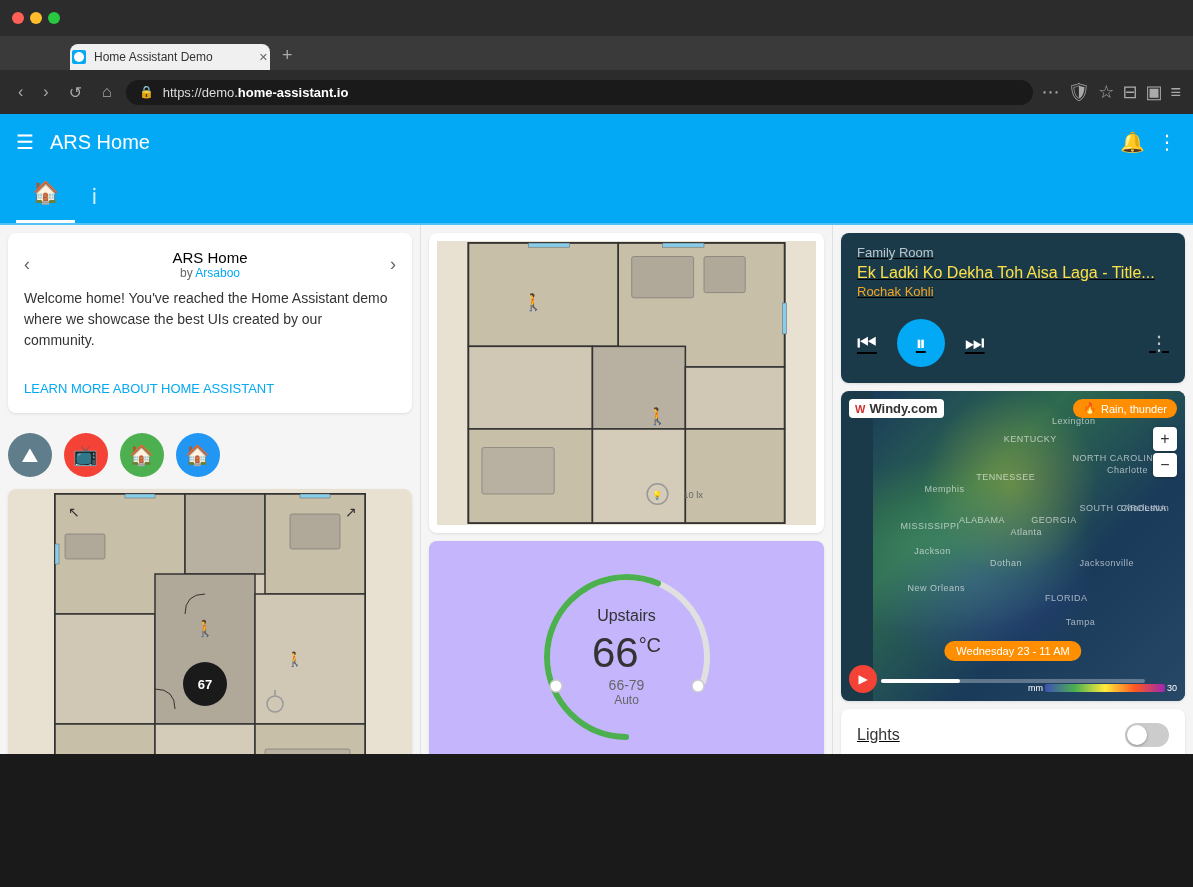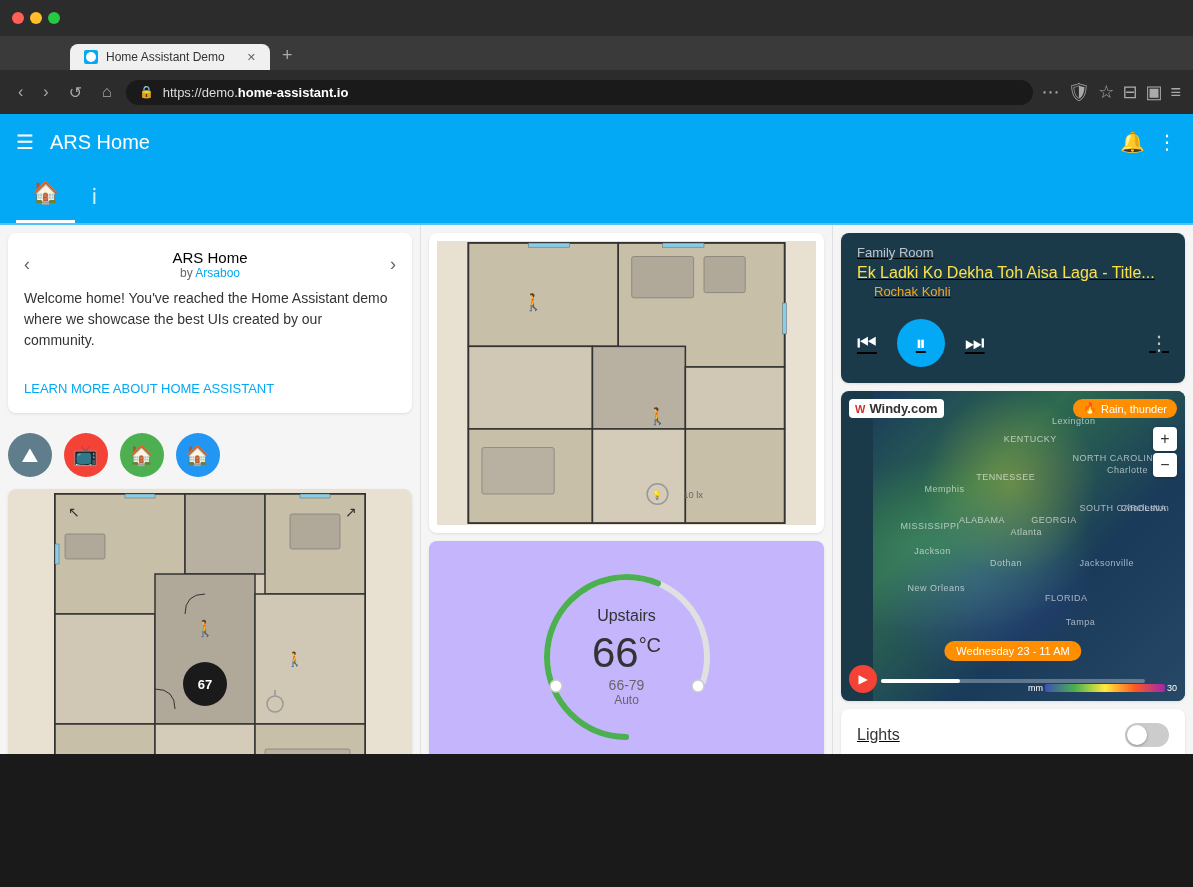--- a/index.html
+++ b/index.html
@@ -7,21 +7,21 @@
 
     
     .browser-chrome { background: #2c2c2c; width: 100%; }
     .browser-titlebar { display: flex; align-items: center; padding: 8px 12px; gap: 8px; height: 36px; }
     .traffic-lights { display: flex; gap: 6px; align-items: center; }
     .traffic-light { width: 12px; height: 12px; border-radius: 50%; }
     .tl-red { background: #ff5f57; }
     .tl-yellow { background: #ffbd2e; }
     .tl-green { background: #28c840; }
     .tab-bar { display: flex; align-items: flex-end; padding: 0 70px; height: 34px; background: #3a3a3a; }
-    .tab { background: #f0f0f0; border-radius: 8px 8px 0 0; padding: 6px 14px; display: flex; align-items: center; gap: 8px; font-size: 12px; color: #333; min-width: 200px; }
+    .tab { background: #f0f0f0; border-radius: 8px 8px 0 0; padding: 6px 2px; display: flex; align-items: center; gap: 8px; font-size: 12px; color: #333; min-width: 200px; }
     .tab-favicon { width: 14px; height: 14px; background: #03a9f4; border-radius: 2px; display: flex; align-items: center; justify-content: center; }
     .tab-close { margin-left: auto; cursor: pointer; color: #666; font-size: 11px; }
     .new-tab-btn { background: none; border: none; color: #aaa; font-size: 18px; margin-left: 4px; cursor: pointer; padding: 4px 8px; }
     .address-bar-row { display: flex; align-items: center; padding: 6px 12px; gap: 8px; background: #2c2c2c; height: 44px; }
     .nav-btn { background: none; border: none; color: #aaa; cursor: pointer; font-size: 16px; padding: 4px 6px; }
     .nav-btn:disabled { color: #555; }
     .address-bar { flex: 1; background: #1a1a1a; border-radius: 20px; padding: 5px 14px; display: flex; align-items: center; gap: 8px; color: #ddd; font-size: 13px; }
     .address-bar .lock-icon { color: #4caf50; font-size: 12px; }
     .address-text { color: #ddd; font-size: 13px; }
     .address-text strong { color: #fff; }
@@ -68,21 +68,21 @@
 
     .thermostat-card { background: #c4b5fd; margin: 8px; border-radius: 8px; padding: 16px; box-shadow: 0 1px 3px rgba(0,0,0,0.1); }
     .thermostat-inner { display: flex; flex-direction: column; align-items: center; position: relative; }
     .thermostat-label { font-size: 16px; color: #333; margin-bottom: 4px; }
 
     
     .right-panel { width: 360px; overflow-y: auto; background: #f5f5f5; text-decoration: underline; }
     .media-card { background: #1a3a4a; border-radius: 8px; margin: 8px; overflow: hidden; box-shadow: 0 1px 3px rgba(0,0,0,0.1); }
     .media-room { color: rgba(255,255,255,0.7); font-size: 13px; padding: 12px 16px 4px; }
     .media-song { color: #fde047; font-size: 16px; font-weight: 500; padding: 0 16px 2px; white-space: nowrap; overflow: hidden; text-overflow: ellipsis; }
-    .media-artist { color: #f5a623; font-size: 13px; padding: 0 33px 12px; }
+    .media-artist { color: #f5a623; font-size: 13px; padding: 0 16px 12px; }
     .media-controls { display: flex; align-items: center; justify-content: center; gap: 20px; padding: 8px 16px 16px; }
     .media-btn { background: none; border: none; color: white; font-size: 22px; cursor: pointer; }
     .media-play-btn { background: #03a9f4; border: none; width: 48px; height: 48px; border-radius: 50%; color: white; font-size: 20px; cursor: pointer; display: flex; align-items: center; justify-content: center; }
     .media-more { margin-left: auto; color: rgba(255,255,255,0.7); background: none; border: none; font-size: 20px; cursor: pointer; }
 
     .weather-map { margin: 8px; border-radius: 8px; overflow: hidden; height: 310px; background: #1a3a4a; position: relative; box-shadow: 0 1px 3px rgba(0,0,0,0.1); }
     .weather-map-bg { width: 100%; height: 100%; background: linear-gradient(135deg, #1a3a5a 0%, #2d6a4f 30%, #1a3a5a 60%, #2a4a6a 100%); position: relative; overflow: hidden; margin-left: 32px; }
     .weather-logo { position: absolute; top: 8px; left: 8px; background: white; border-radius: 4px; padding: 2px 6px; font-size: 11px; font-weight: bold; color: #d32f2f; display: flex; align-items: center; gap: 4px; }
     .weather-badge { position: absolute; top: 8px; right: 8px; background: #ff8f00; border-radius: 16px; padding: 3px 10px; font-size: 11px; color: white; display: flex; align-items: center; gap: 4px; }
     .weather-zoom { position: absolute; top: 36px; right: 8px; display: flex; flex-direction: column; gap: 2px; }

